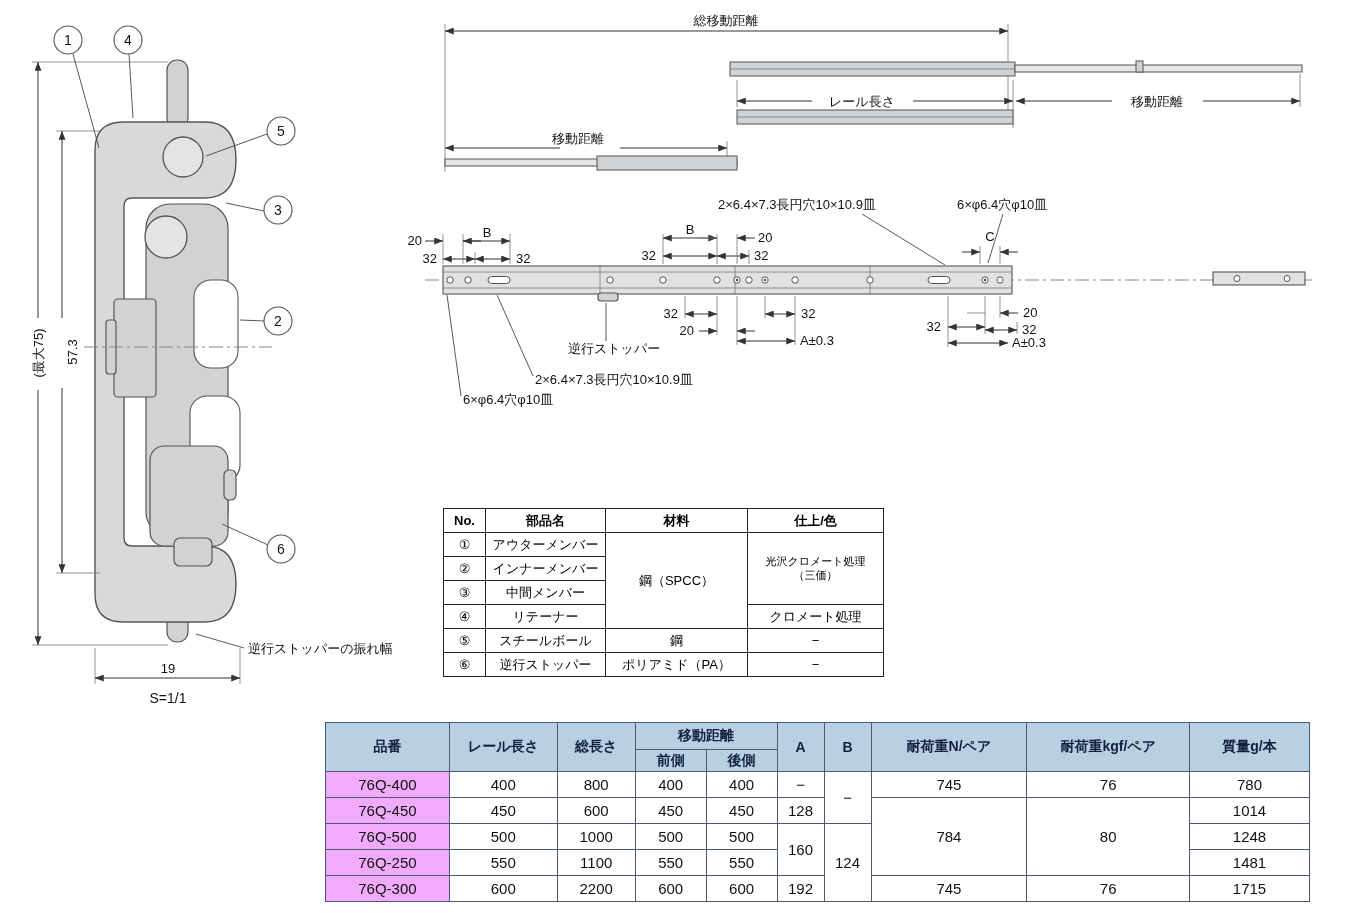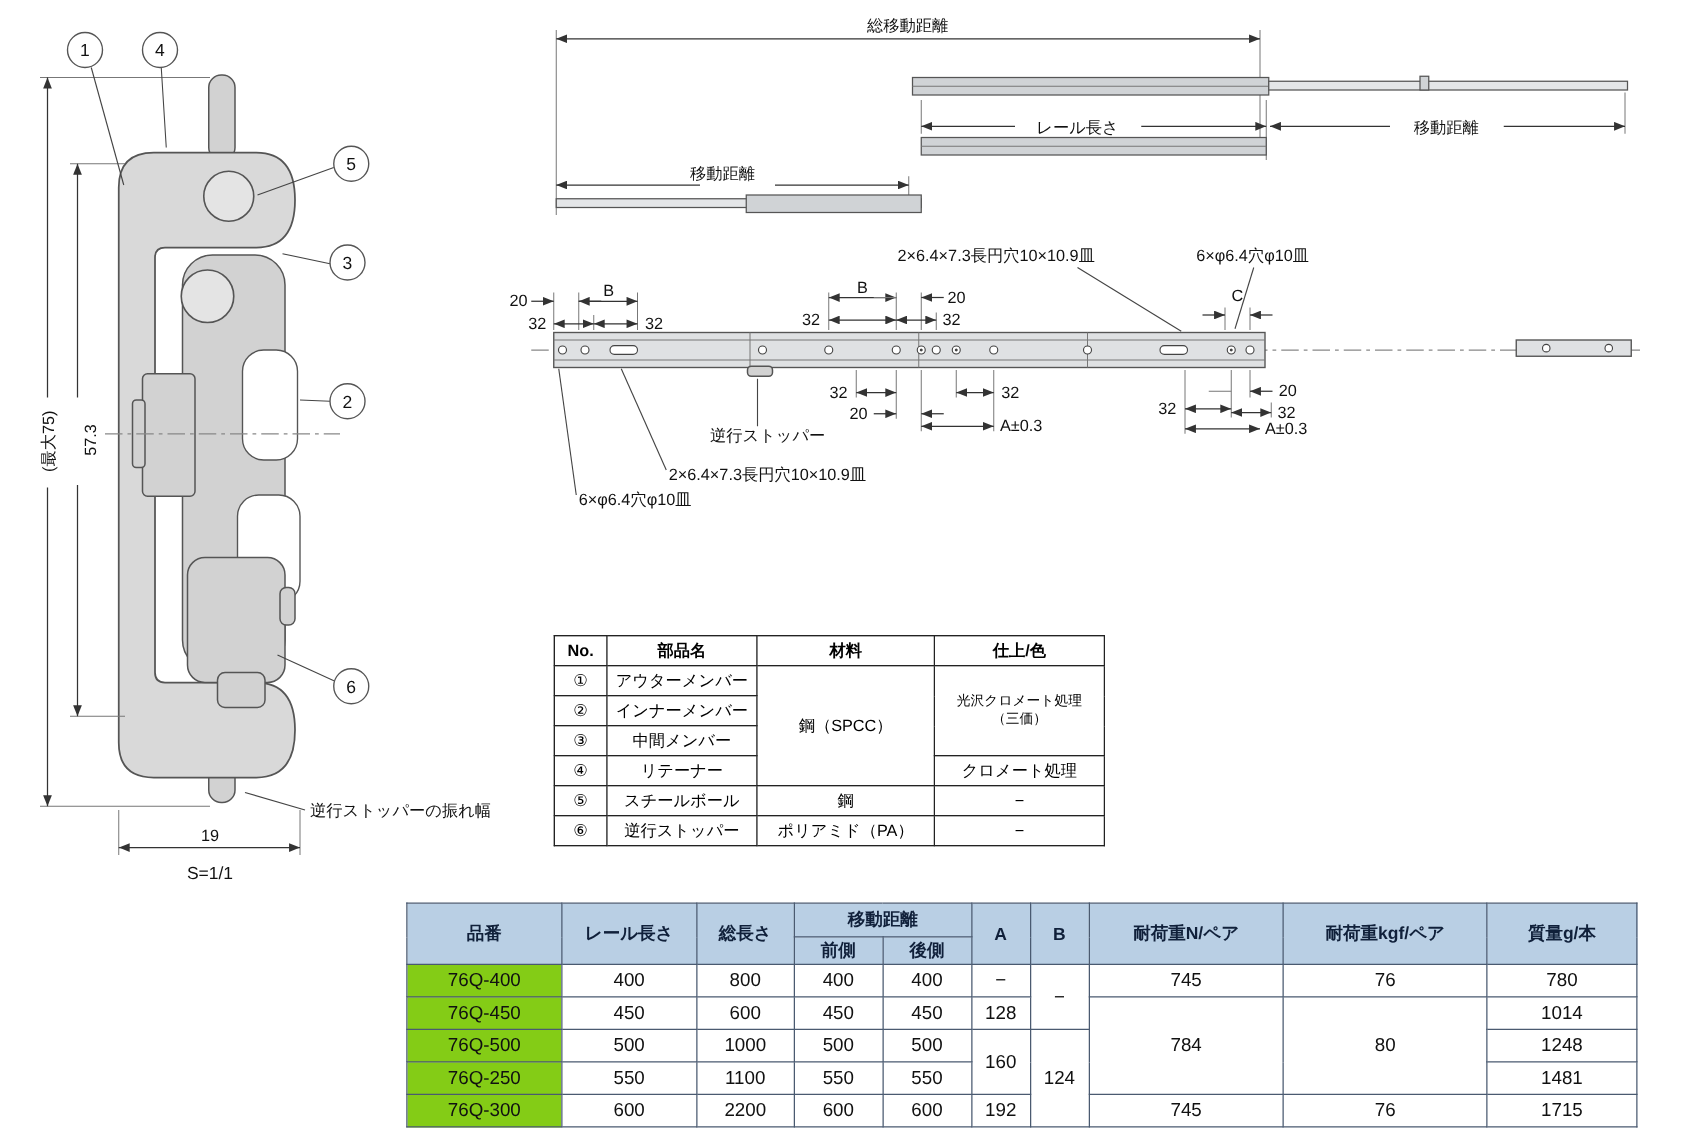--- a/index.html
+++ b/index.html
@@ -18,35 +18,35 @@
   .shape2{fill:#d2d2d2;stroke:#555;stroke-width:1.2;}
   .ball{fill:#e4e4e4;stroke:#555;stroke-width:1.3;}
   .cut{fill:#ffffff;stroke:#555;stroke-width:1.1;}
   .railbar{fill:#d0d3d6;stroke:#555;stroke-width:1;}
   .thinbar{fill:#e4e6e8;stroke:#555;stroke-width:1;}
   .railbody{fill:#dfe1e3;stroke:#555;stroke-width:1.1;}
   .hole{fill:#fff;stroke:#444;stroke-width:0.9;}
   .cl{stroke:#888;stroke-width:1;stroke-dasharray:14 4 3 4;fill:none;}
 
   
-  .parts-table{position:absolute;left:443px;top:508px;border-collapse:collapse;font-size:13px;background:#737373;}
+  .parts-table{position:absolute;left:443px;top:508px;border-collapse:collapse;font-size:13px;background:#fde047;}
   .parts-table th,.parts-table td{border:1px solid #222;text-align:center;height:23px;padding:0 6px;background:#fff;}
   .parts-table th{font-weight:bold;}
   .finish2{line-height:1.25;font-size:11px;}
 
   
   .sales-note{position:absolute;left:792px;top:699px;color:#1f3d9c;font-size:15px;font-weight:normal;white-space:nowrap;}
 
   
   .spec-table{position:absolute;left:325px;top:722px;border-collapse:collapse;width:985px;font-size:15px;}
   .spec-table th{background:#b9cfe4;border:1px solid #4a5a70;font-size:14px;font-weight:bold;color:#10203a;padding:0 4px;}
   .spec-table thead tr.h1 th{height:26px;}
   .spec-table thead tr.h2 th{height:21px;}
   .spec-table td{border:1px solid #4a5a70;background:#fff;text-align:center;height:25px;padding:0 6px;color:#111;}
-  .spec-table td.partno{background:#84cc16;}
+  .spec-table td.partno{background:#f0abfc;}
 </style>
 </head>
 <body>
 
 <div class="canvas">
 
 <svg width="1347" height="915" viewBox="0 0 1347 915">
   <defs>
     <marker id="m" viewBox="0 0 10 8" markerWidth="9" markerHeight="7" refX="10" refY="4" orient="auto-start-reverse">
       <path d="M0,0L10,4L0,8Z" fill="#333"></path>

